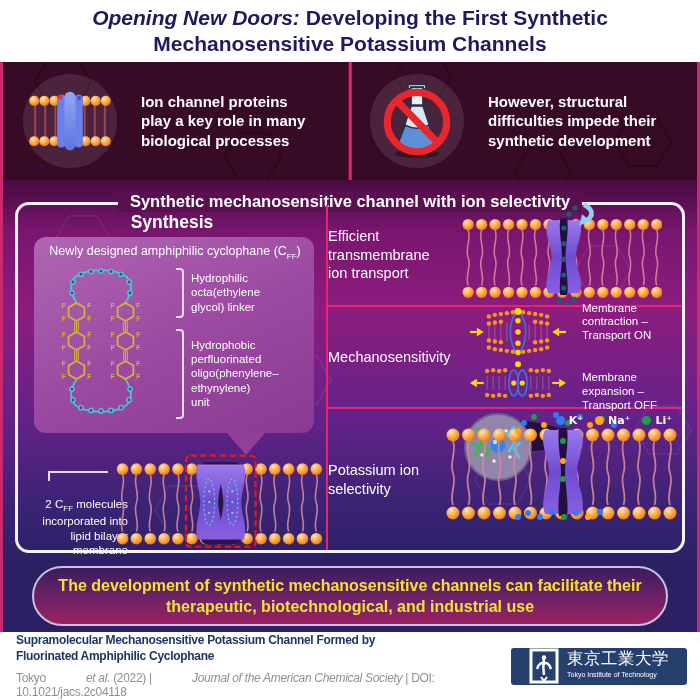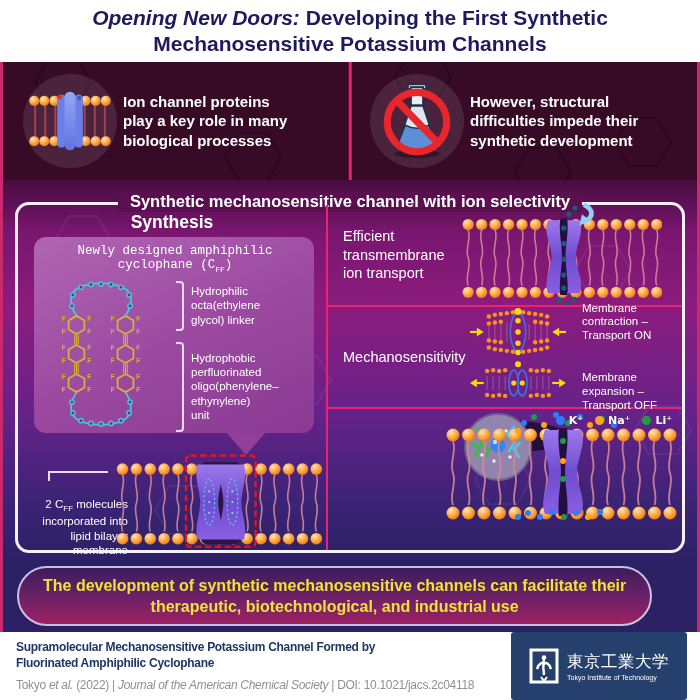--- a/index.html
+++ b/index.html
@@ -14,21 +14,21 @@
   .title-em { font-style:italic; font-weight:bold; }
 
   
   .colored { flex:1; border-left:3px solid #c92a6d; border-right:3px solid #c92a6d;
     display:flex; flex-direction:column; position:relative; }
 
   
   .intro-row { height:118px; background:#370b26; display:flex; position:relative; }
   .intro-divider { position:absolute; left:50%; top:0; bottom:0; width:2.5px;
     background:#e8246e; transform:translateX(-50%); z-index:2; }
-  .intro-panel { width:50%; display:flex; align-items:center; gap:6px;
+  .intro-panel { width:50%; display:flex; align-items:center; gap:24px;
     padding:0 8px 0 20px; position:relative; }
   .intro-icon-wrap { width:94px; height:94px; border-radius:50%;
     background:rgba(255,255,255,0.10); flex:none; display:flex;
     align-items:center; justify-content:center; }
   .intro-text { color:#fff; font-weight:bold; font-size:15px; line-height:1.28;
     white-space:pre-line; }
 
   
   .main-sec { height:380px; position:relative;
     background:linear-gradient(180deg,#470c40 0%,#7a1670 14%,#8c1c7e 34%,
@@ -41,21 +41,21 @@
   .cols { display:flex; height:100%; }
   .col-syn { width:336px; border-right:2.5px solid #e8246e; position:relative; }
   .col-prop { flex:1; display:flex; flex-direction:column; position:relative; }
   .col-heading { text-align:center; color:#fff; font-weight:bold;
     font-size:17.5px; margin:7px 4px 3px; height:22px; }
 
   
   .mol-panel { margin:2px 12px 0 16px; height:196px; border-radius:12px;
     background:linear-gradient(155deg,#b066b2 0%,#9a48a0 55%,#8a3a92 100%);
     padding:7px 6px 4px 8px; color:#fff; }
-  .mol-title { font-size:12.5px; text-align:center; margin-bottom:1px;font-family:Liberation Mono, monospace; }
+  .mol-title { font-size:12.5px; text-align:center; margin-bottom:1px; }
   .molsub { font-size:8px; }
   .mol-body { display:flex; gap:16px; }
   .mol-svg { width:118px; height:158px; flex:none; }
   .mol-labels { flex:1; display:flex; flex-direction:column;
     font-size:11.5px; line-height:1.25; }
   .mol-group { display:flex; gap:7px; align-items:center; }
   .bracket { width:8px; border:2px solid #ead9f0; border-left:none;
     border-radius:0 4px 4px 0; flex:none; }
   .g1 { height:58px; margin-top:2px; } .g1 .bracket { height:50px; }
   .g2 { height:96px; margin-top:4px; } .g2 .bracket { height:90px; }
@@ -70,54 +70,54 @@
     white-space:pre-line; }
   .caption-leader { position:absolute; left:30px; top:16px; width:60px;
     height:10px; border-left:2px solid #e9dcf2; border-top:2px solid #e9dcf2; }
 
   
   .prow { position:relative; display:flex; align-items:center; }
   .prow1 { height:100px; }
   .prow2 { height:104px; border-top:2.5px solid #e8246e;
     border-bottom:2.5px solid #e8246e; }
   .prow3 { flex:1; }
-  .plabel { color:#fff; font-size:14.5px; line-height:1.3; padding-left:15px;
+  .plabel { color:#fff; font-size:14.5px; line-height:1.3; 
     width:132px; flex:none; white-space:pre-line; position:relative; z-index:2; }
   .row1-illo { margin-left:2px; margin-right:14px; }
   .mech-stack { display:flex; flex-direction:column; gap:3px; align-items:center;
     width:116px; flex:none; }
   .mech-captions { width:100px; margin-left:6px; display:flex;
     flex-direction:column; gap:28px; color:#fff; font-size:11.5px;
     line-height:1.2; white-space:pre-line; }
   .sel-illo { position:absolute; inset:0; }
   .legend-row { position:absolute; top:5px; right:10px; display:flex; gap:12px;
     align-items:center; z-index:3; }
   .legend-item { display:flex; align-items:center; gap:4px; color:#fff;
     font-size:11px; font-weight:bold; font-family:"DejaVu Sans",sans-serif; }
   .dot { width:9px; height:9px; border-radius:50%; }
   .dot-k { background:#2f7df6; } .dot-na { background:#ffa41b; }
   .dot-li { background:#1f9d44; }
 
   
   .banner-sec { height:72px; background:#2a2063; display:flex;
-    align-items:center; justify-content:flex-start; }
+    align-items:center; justify-content:center; }
   .banner { margin:0 14px; border:2.5px solid #cbc0e4; border-radius:34px;
     background:linear-gradient(180deg,#3c1c5e 0%,#6f2166 55%,#9c2162 100%);
     color:#efe23a; font-weight:bold; font-size:16px; text-align:center;
     line-height:1.32; padding:7px 24px; white-space:pre-line; }
 
   
   .footer { height:68px; background:#fff; display:flex; align-items:center;
     justify-content:space-between; padding:0 13px 0 16px; }
   .f-title { color:#1d3765; font-weight:bold; font-size:12px;
     letter-spacing:-0.3px; line-height:1.32; white-space:pre-line; }
   .f-cite { color:#8f9094; font-size:12px; letter-spacing:-0.3px; margin-top:6px; }
-  .it { font-style:italic; }
-  .logo-box { width:176px; height:68px; background:#25406d; border-radius:3px;
-    display:flex; align-items:center; justify-content:center; gap:8px;
+  .it { font-style:italic;margin-left:37px; }
+  .logo-box { width:176px; height:37px; background:#25406d; border-radius:3px;
+    display:flex; justify-content:center; gap:8px;
     color:#fff; flex:none; }
   .logo-txt { display:flex; flex-direction:column; }
   .logo-jp { font-size:16.5px; letter-spacing:0.5px;
     font-family:"DejaVu Sans",sans-serif; }
   .logo-en { font-size:7px; margin-top:1px; }
 
   .deco { position:absolute; inset:0; pointer-events:none; }
   svg { display:block; }
 </style>
 </head>
@@ -482,20 +482,22 @@
                 <div>Membrane
 contraction –
 Transport ON</div>
                 <div>Membrane
 expansion –
 Transport OFF</div>
               </div>
             </div>
 
             <div class="prow prow3">
+              <div class="plabel">Potassium ion
+selectivity</div>
               <svg class="sel-illo" width="356" height="111" viewBox="0 0 356 111">
                 <path d="M198,2 Q260,4 284,22 L284,34 Q240,28 196,44 Z" fill="#160a28" opacity="0.78" transform="translate(-30,8)"></path>
                 <circle cx="170" cy="38" r="33" fill="#9285ad" stroke="#6d5f8d" stroke-width="2"></circle>
                 <g stroke="#2fc13b" stroke-width="2.5" fill="none" stroke-linecap="round">
                   <path d="M150,20 l8,7 -6,8 9,6 -5,9"></path>
                     <path d="M144,34 l7,5 -4,8"></path>
                 </g>
                 <g stroke="#43cfe4" stroke-width="2.5" fill="none" stroke-linecap="round">
                   <path d="M186,18 l-7,8 8,7 -6,9"></path>
                     <path d="M192,34 l-6,6 5,8"></path>

